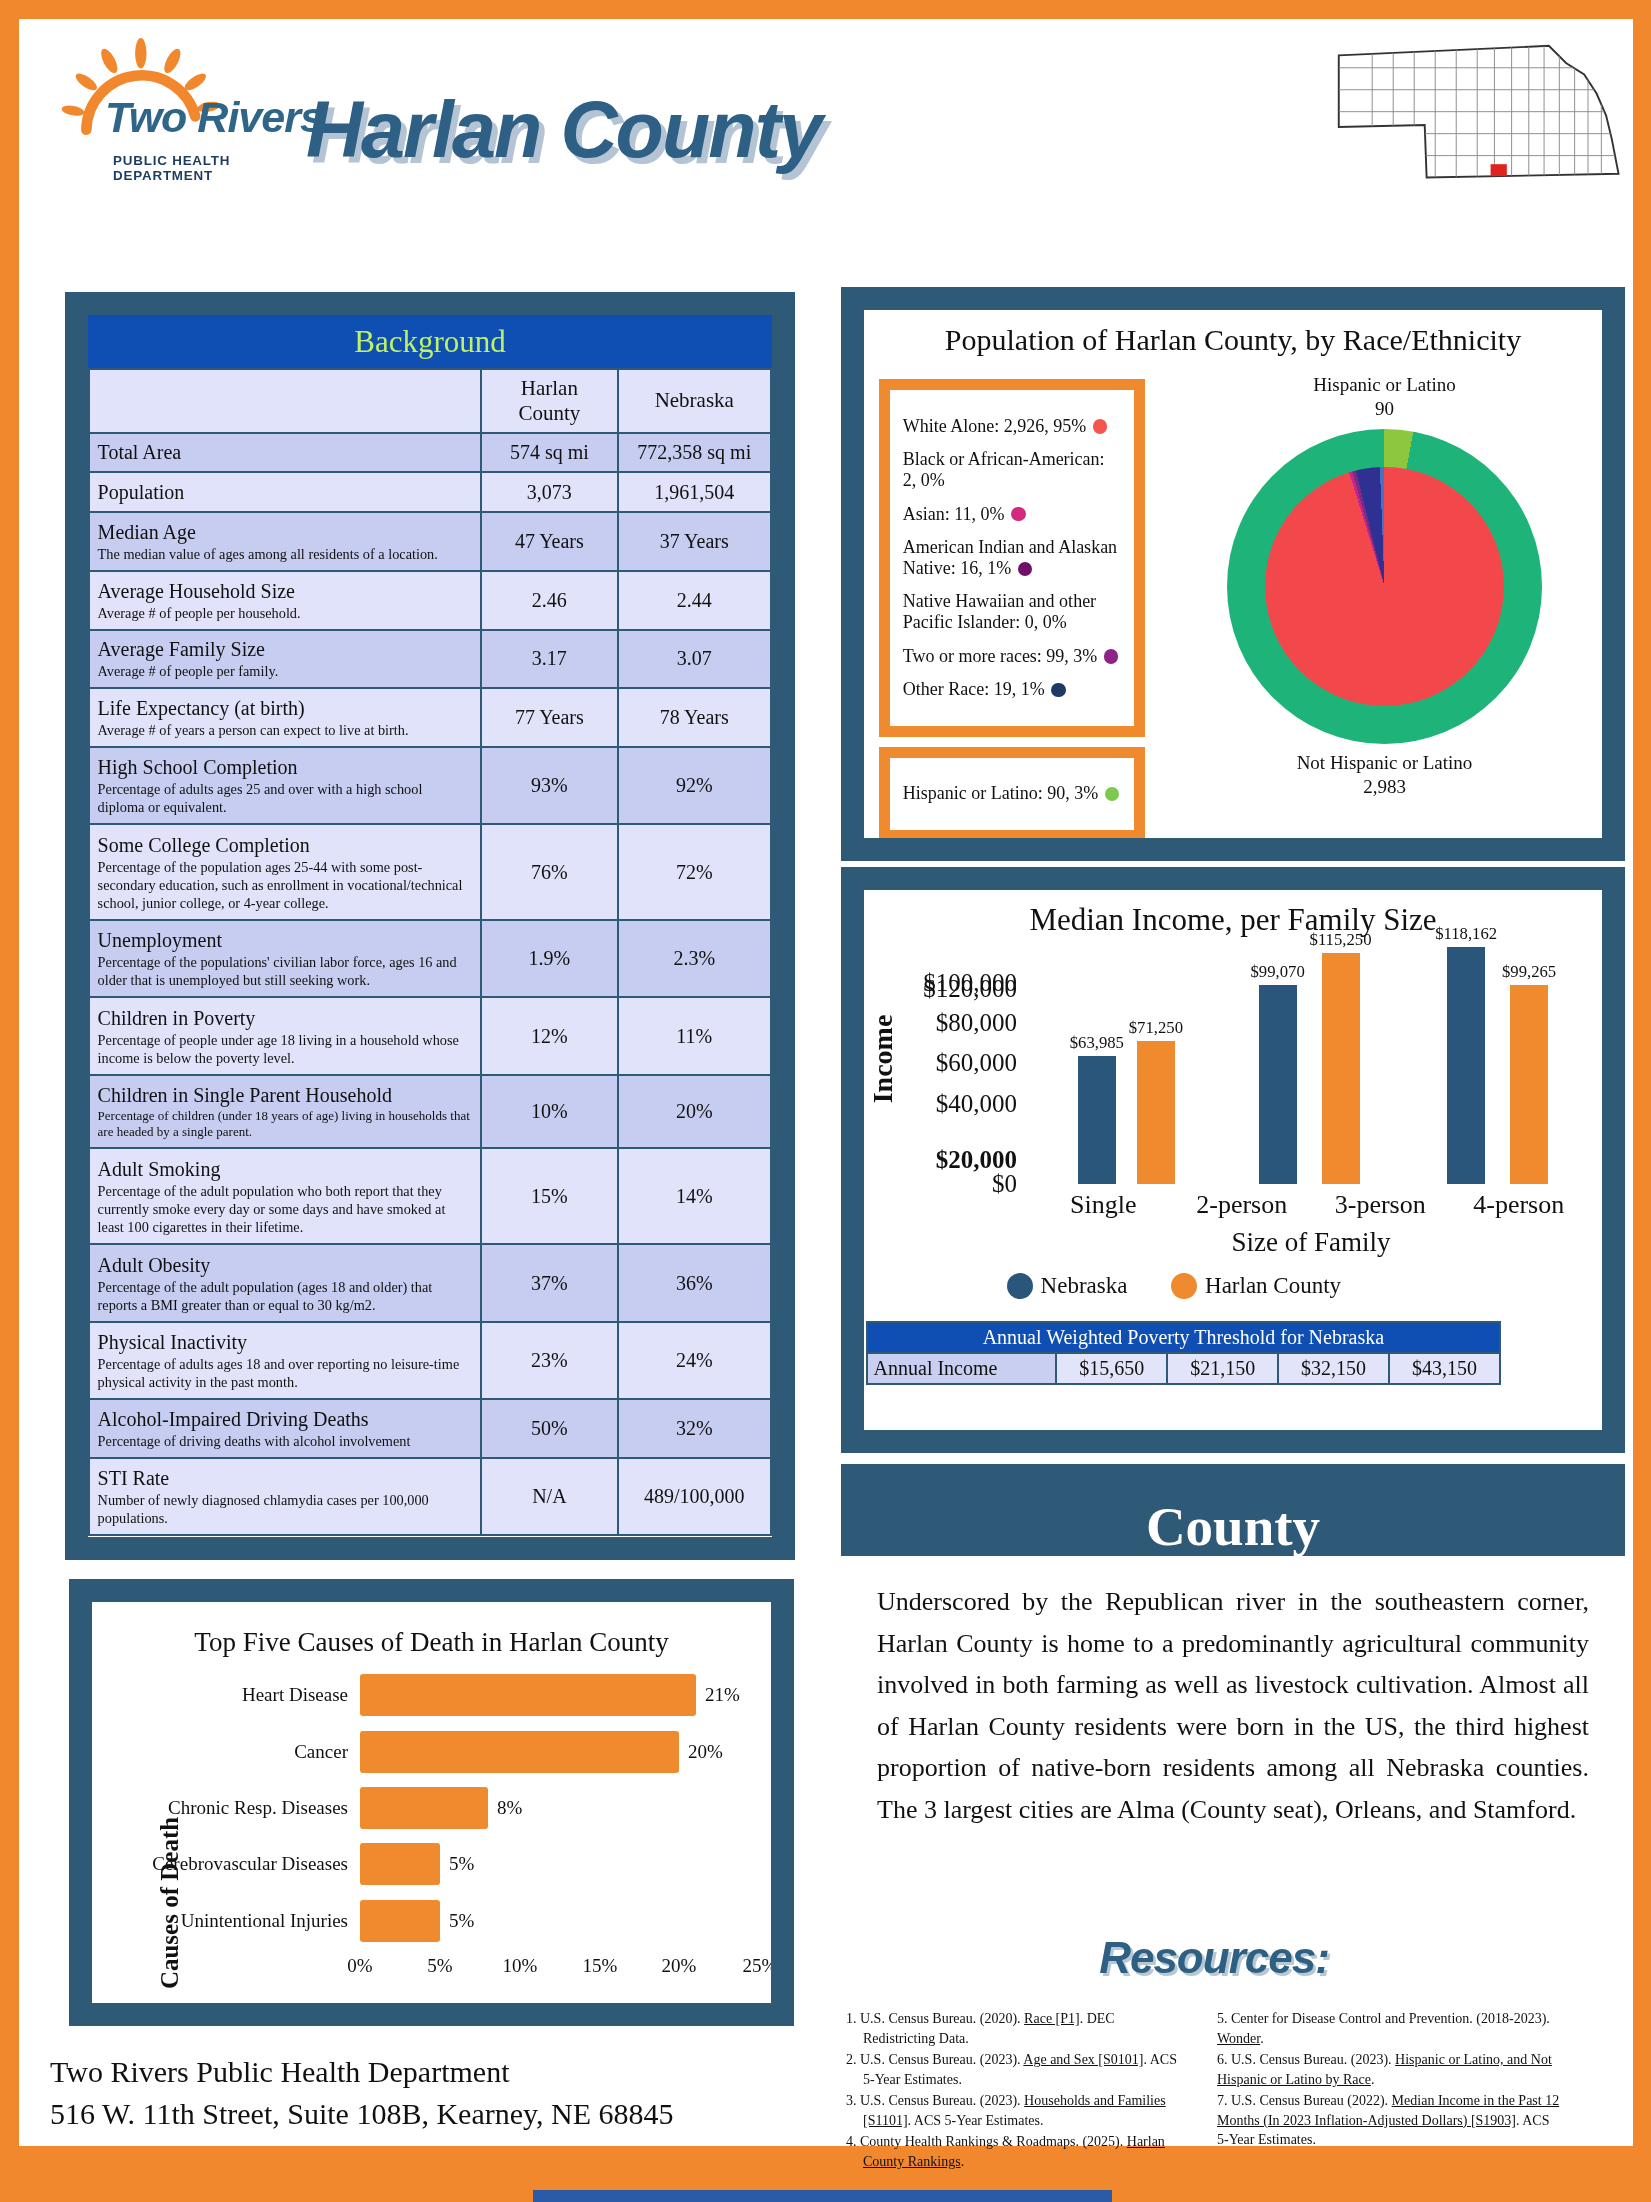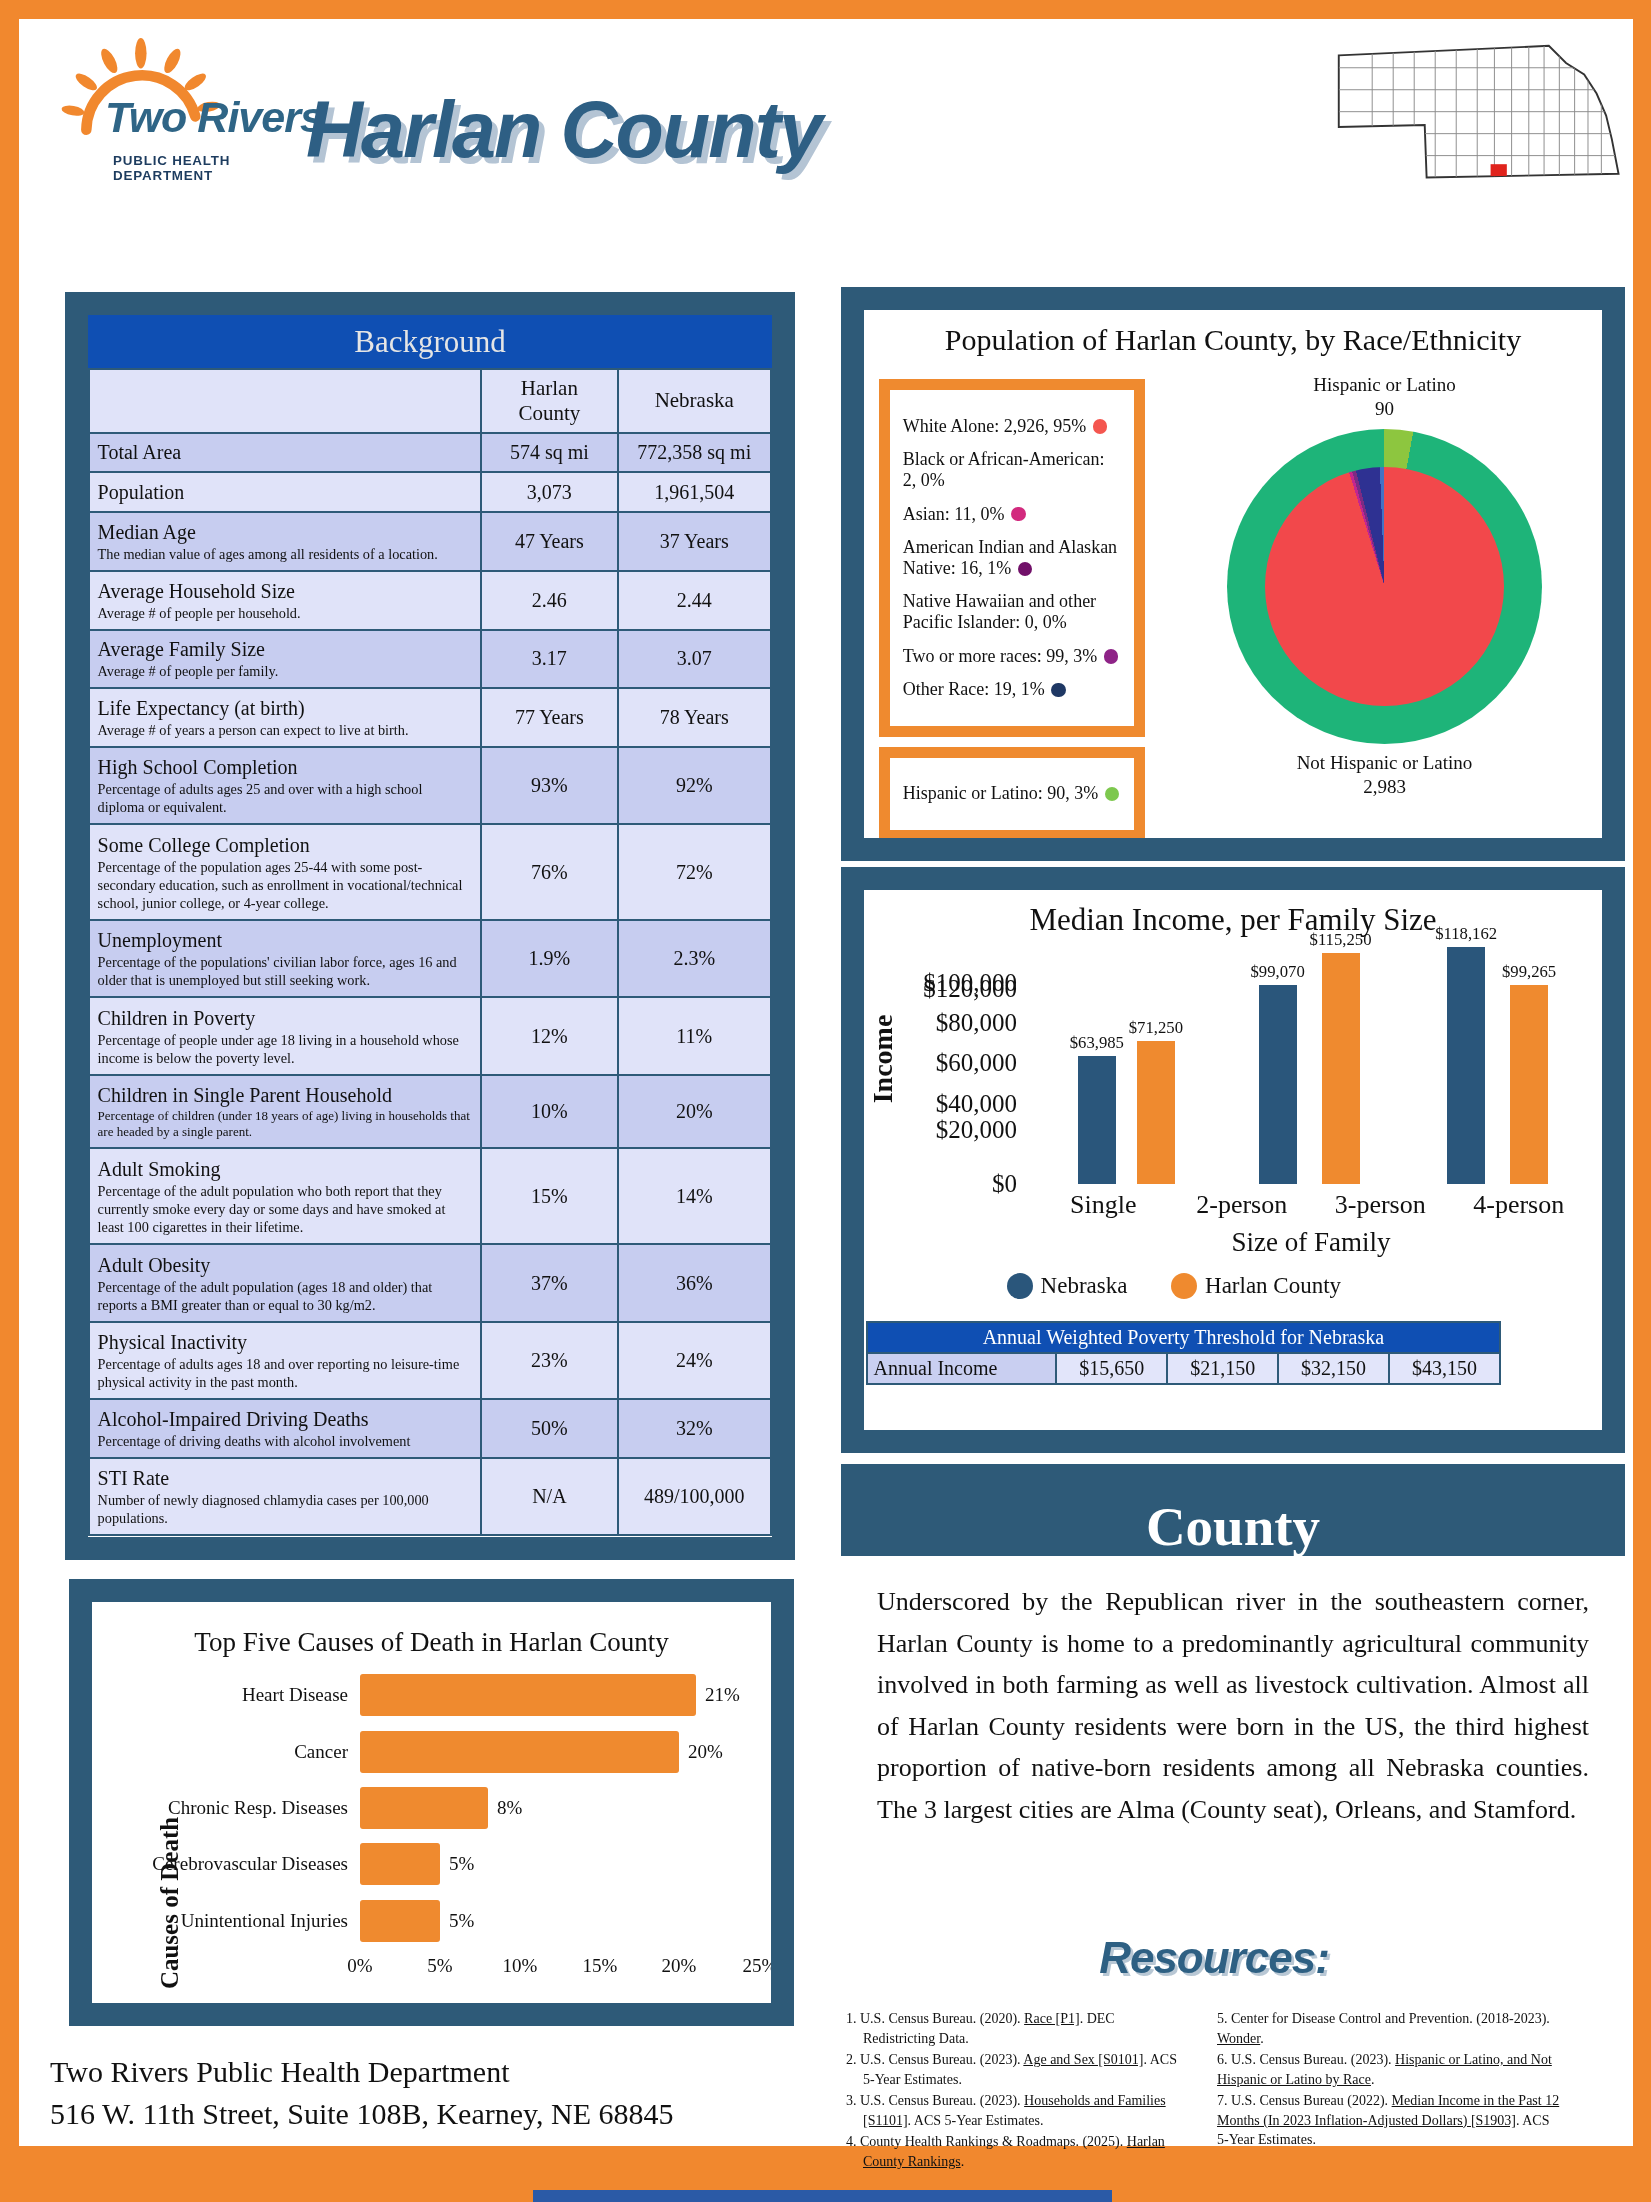--- a/index.html
+++ b/index.html
@@ -13,21 +13,21 @@
   .logo-sub{position:absolute;left:63px;top:117px;width:210px;font-family:"Liberation Sans",sans-serif;
             font-weight:bold;font-size:13.4px;letter-spacing:0.8px;color:#1D3C5F}
   .main-title{position:absolute;left:229px;top:84px;width:669px;text-align:center;
               font-family:"Liberation Sans",sans-serif;font-style:italic;font-weight:800;
               font-size:79px;letter-spacing:-1.9px;color:#2E5F84;text-shadow:5.7px 5.7px 0 #B4C4D4}
   .map{position:absolute;left:1334px;top:34px;width:296px;height:163px}
   
   .panel{position:absolute;background:#2E5A78;padding:23px;box-sizing:border-box}
   .panel-inner{position:relative;background:#fff;width:100%;height:100%;box-sizing:border-box;overflow:hidden}
   
-  .bg-head{background:#0F4FB3;color:#e5e5e5;font-size:31px;text-align:center;padding:8.6px 0}
+  .bg-head{background:#0F4FB3;color:#bef264;font-size:31px;text-align:center;padding:8.6px 0}
   table.bg{width:100%;border-collapse:collapse;table-layout:fixed;height:calc(100% - 54px);background:#E0E3F9}
   table.bg td,table.bg th{border:2.4px solid #2E5A78;vertical-align:middle;padding:5.7px 7.6px;box-sizing:border-box}
   table.bg thead th{background:#E0E3F9;font-weight:normal;font-size:21px;text-align:center}
   .r-dark td{background:#C7CDF0}.r-light td{background:#E0E3F9}
   .lbl{font-size:20px;line-height:25px}
   .desc{font-size:14.3px;line-height:18px}
   .desc.sm{font-size:13px;line-height:16.3px}
   td.val{text-align:center;font-size:20px}
   
   .race-title{font-size:30px;text-align:center;margin-top:13.4px}
@@ -342,21 +342,21 @@
     <div class="panel-inner">
       <div class="inc-title">Median Income, per Family Size</div>
       <div class="inc-chart">
         <div class="ylab">Income</div>
         <div class="ybox" id="inc-yticks">
             <span class="ytick" style="top: 0px; margin-top: 46px;">$120,000</span>
             <span class="ytick" style="top: 40px;">$100,000</span>
             <span class="ytick" style="top: 80px;">$80,000</span>
             <span class="ytick" style="top: 120px;">$60,000</span>
             <span class="ytick" style="top: 161px;">$40,000</span>
-            <span class="ytick" style="top: 187px;">$20,000</span>
+            <span class="ytick" style="top: 217px; font-weight: bold;">$20,000</span>
             <span class="ytick" style="top: 241px;">$0</span>
           </div>
         <div class="plot" id="inc-plot">
             <div class="group">
               <div class="bwrap">
                 <span class="blabel">$63,985</span>
                 <div class="bar" style="height: 128px; background: rgb(42, 86, 123);"></div>
               </div>
               <div class="bwrap">
                 <span class="blabel">$71,250</span>

